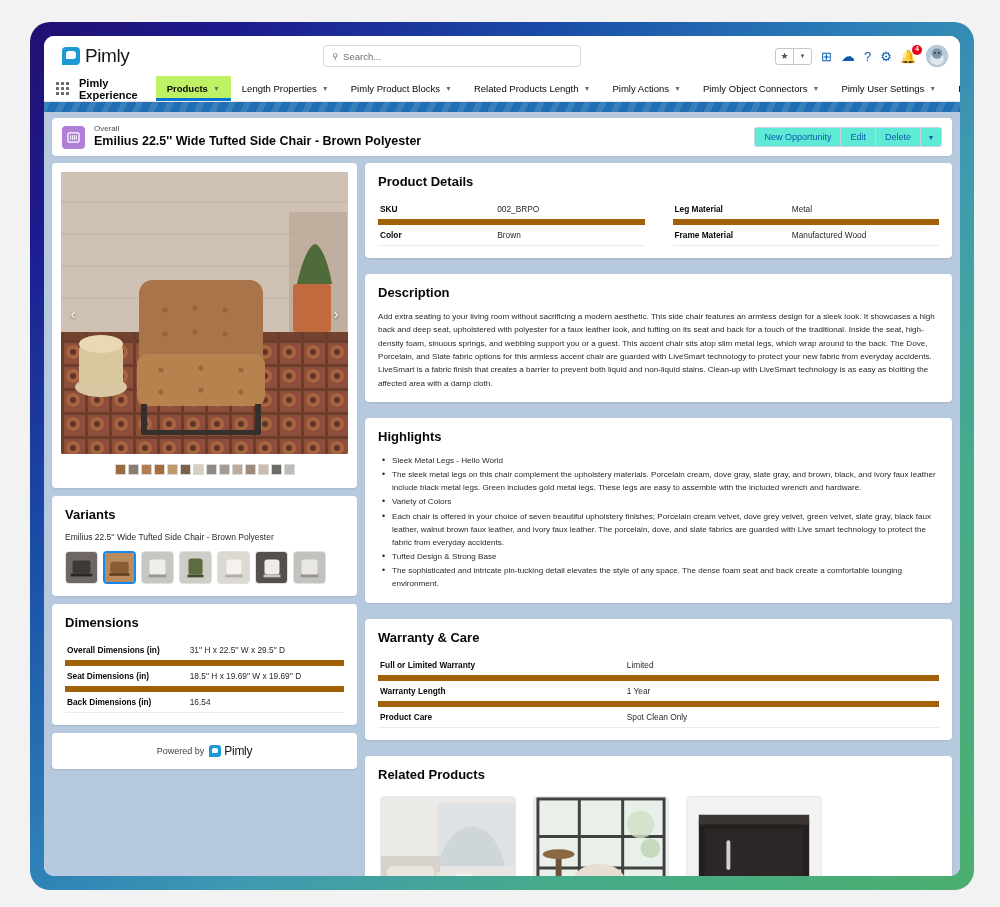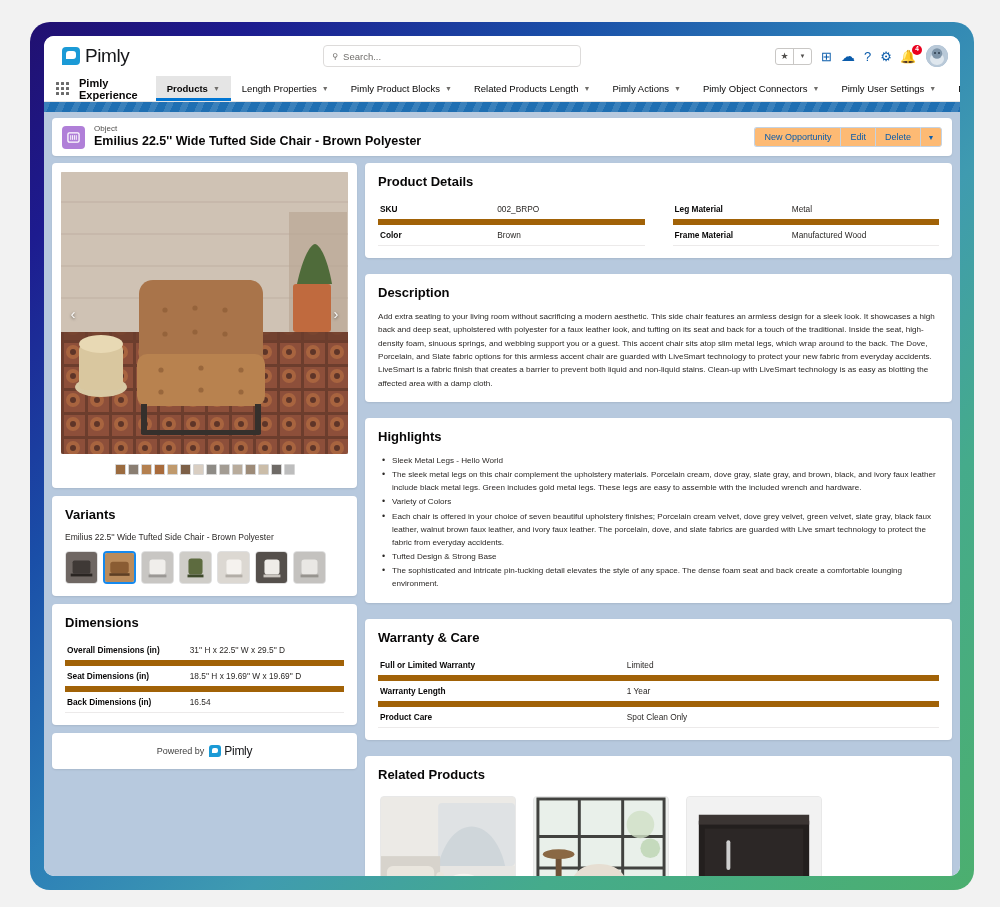--- a/index.html
+++ b/index.html
@@ -80,21 +80,21 @@
     grid-template-rows: repeat(3,3px); gap: 2px; align-content: center;
     margin-right: 10px; cursor: pointer;
   }
   .waffle i { background: #6b6b6b; border-radius: .5px; display: block; width:3px;height:3px;}
   .app-name { font-size: 11px; font-weight: 700; color: #080707; display: flex; align-items: center;
     margin-right: 18px; }
   .navitem {
     display: flex; align-items: center; gap: 5px; padding: 0 11px;
     font-size: 9.5px; color: #080707; cursor: pointer; white-space: nowrap;
   }
-  .navitem.active { box-shadow: inset 0 -3px 0 #0176d3; font-weight: 700; background:#e5e5e5;}
+  .navitem.active { box-shadow: inset 0 -3px 0 #0176d3; font-weight: 700; background:#bef264;}
   .caret { font-size: 7px; color: #706e6b; }
   
   .banner-strip { height: 10px; background: #1f6fb2; flex: none; position: relative; overflow:hidden;}
   .banner-strip::before{
     content:""; position:absolute; inset:0;
     background: repeating-linear-gradient(115deg, rgba(255,255,255,.12) 0 6px, rgba(255,255,255,0) 6px 14px);
   }
   
   .record-area { flex: 1; background: #b7c9de; padding: 6px 8px 8px; overflow: hidden; }
   .record-hdr {
@@ -104,21 +104,21 @@
   }
   .rec-icon {
     width: 23px; height: 23px; border-radius: 4px; background: #b07fd8;
     display: flex; align-items: center; justify-content: center; margin-right: 9px; flex:none;
   }
   .rec-icon svg { width: 13px; height: 13px; }
   .rec-type { font-size: 8px; color: #514f4d; line-height: 1.2; }
   .rec-title { font-size: 12.5px; font-weight: 700; color: #080707; line-height: 1.25; }
   .rec-actions { margin-left: auto; display: flex; align-items: center; }
   .btn {
-    border: 1px solid #c4d3e3; background: #fdba74; color: #0b5cab;
+    border: 1px solid #c4d3e3; background: #5eead4; color: #0b5cab;
     font-size: 9px; height: 20px; padding: 8px 9px; cursor: pointer;
     display: flex; align-items: center; font-family: inherit;
     border-right: none;
   }
   .btn:first-child { border-radius: 3px 0 0 3px; }
   .btn.last { border-right: 1px solid #c4d3e3; border-radius: 0 3px 3px 0; width: 22px; justify-content:center;}
   
   .cols { display: flex; gap: 8px; height: calc(100% - 45px); }
   .col-left { width: 305px; flex: none; display: flex; flex-direction: column; gap: 8px; }
   .col-right { flex: 1; display: flex; flex-direction: column; gap: 16px; }
@@ -279,21 +279,21 @@
   <div class="record-area">
 
     <div class="record-hdr">
       <div class="rec-icon">
         <svg viewBox="0 0 14 14">
               <rect x="1" y="2" width="12" height="10" rx="1.5" fill="none" stroke="#fff" stroke-width="1.4"></rect>
               <path d="M4 4.5v5M6 4.5v5M8 4.5v5M10 4.5v5" stroke="#fff" stroke-width="1"></path>
             </svg>
       </div>
       <div>
-        <div class="rec-type">Object</div>
+        <div class="rec-type">Overall</div>
         <div class="rec-title">Emilius 22.5'' Wide Tufted Side Chair - Brown Polyester</div>
       </div>
       <div class="rec-actions">
         <button class="btn">New Opportunity</button>
         <button class="btn">Edit</button>
         <button class="btn">Delete</button>
         <button class="btn last" style="font-size:7px;">▼</button>
       </div>
     </div>
 

